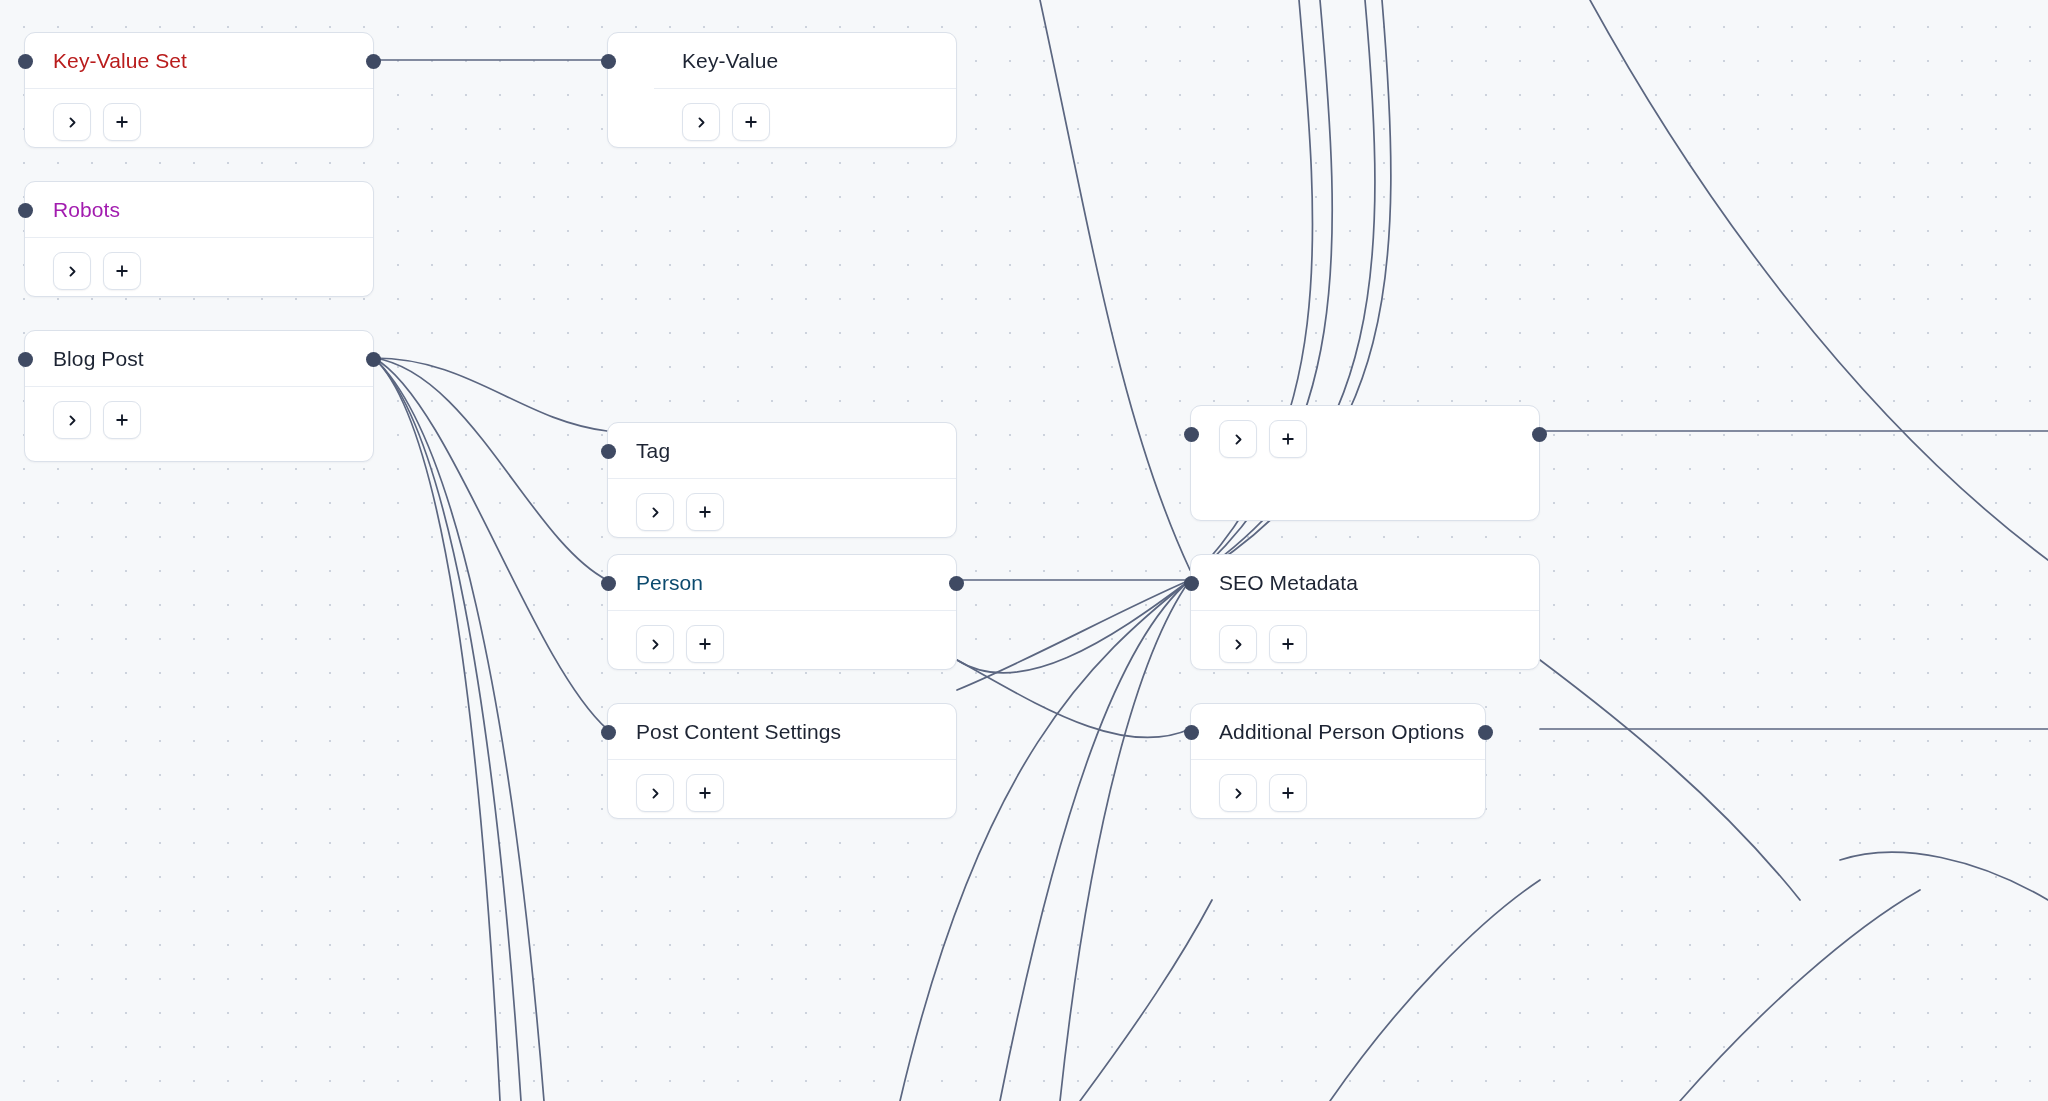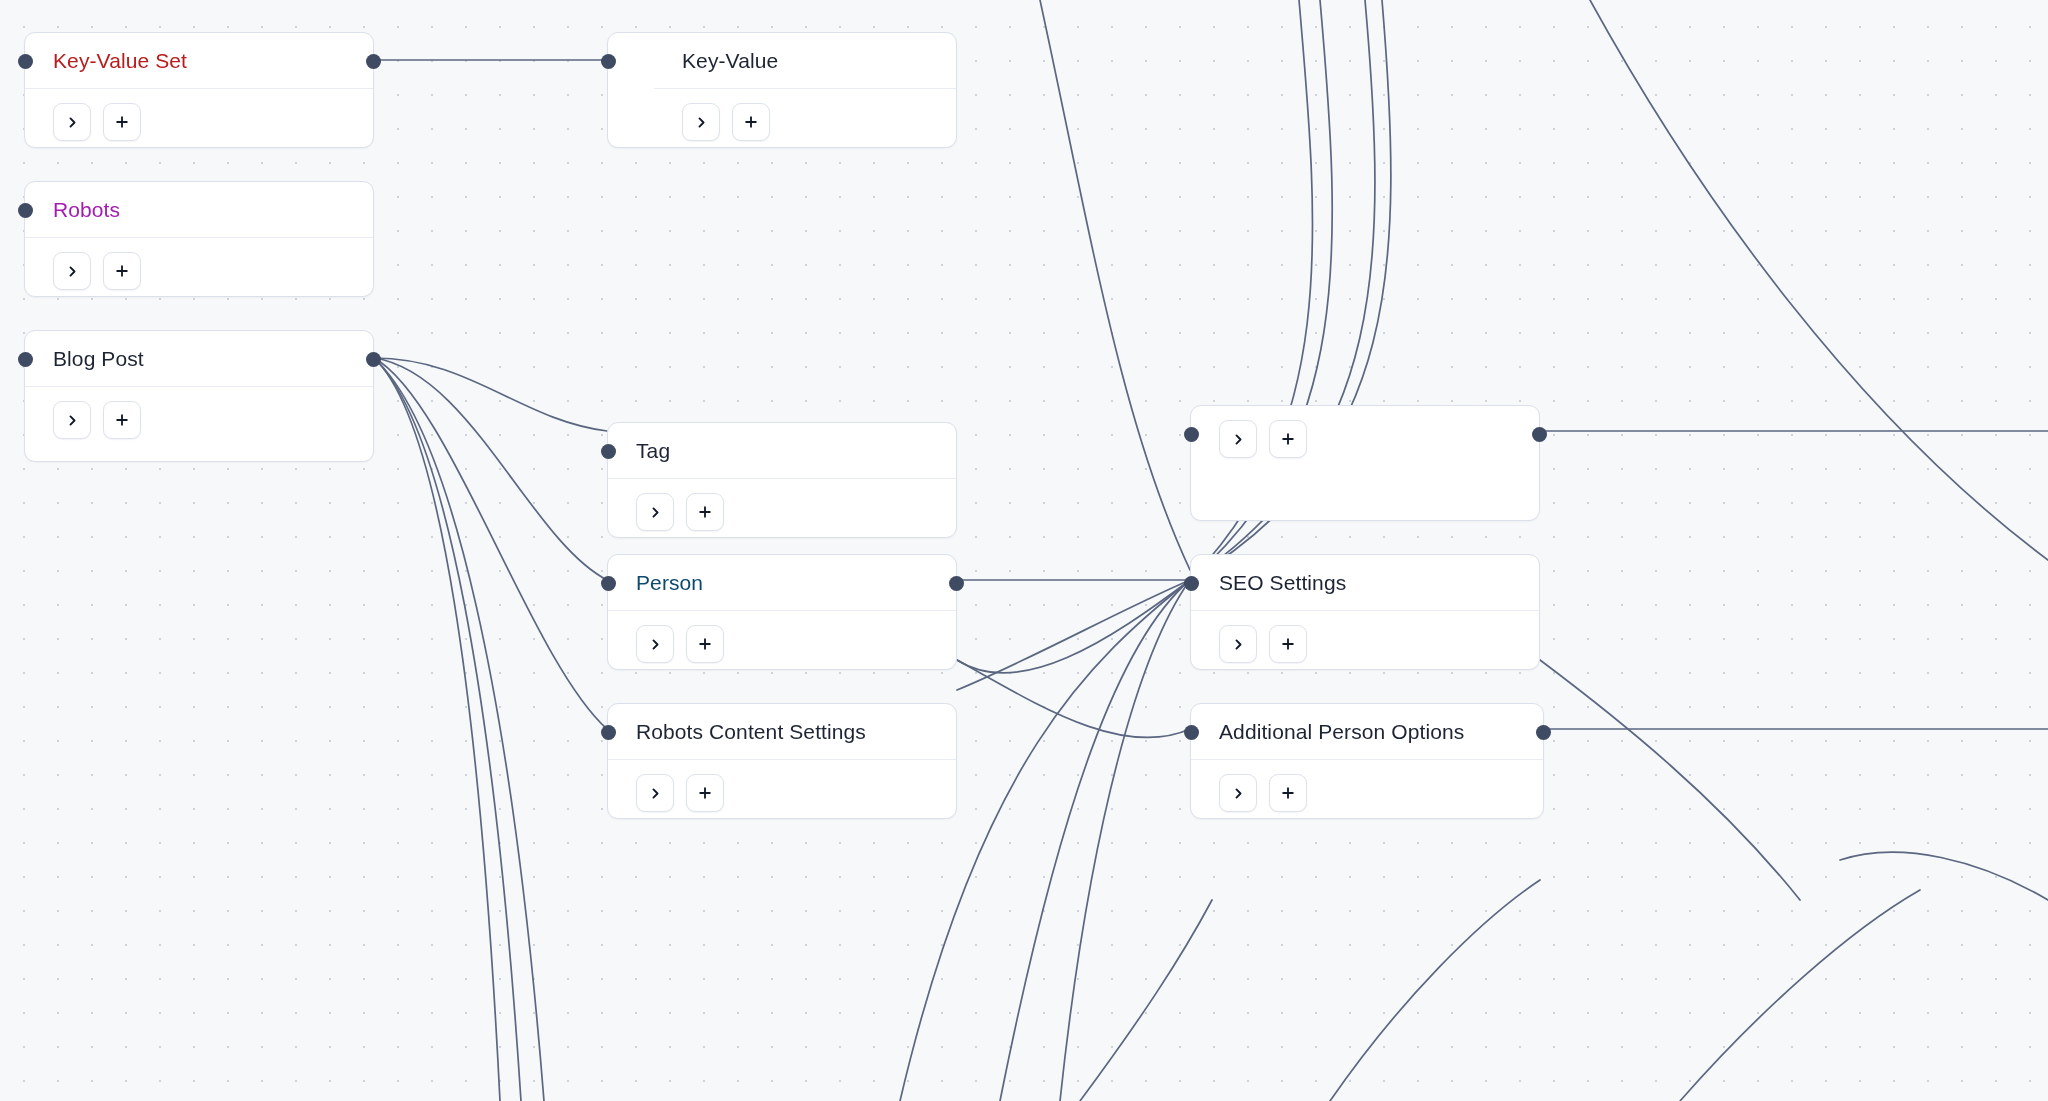--- a/index.html
+++ b/index.html
@@ -280,21 +280,21 @@
                 <path d="M8 2.5 V13.5 M2.5 8 H13.5" fill="none" stroke="#111827" stroke-width="2.1" stroke-linecap="round"></path>
               </svg>
             </span>
           </button>
         </div>
         <div class="port left" style="background: rgb(63, 74, 99);"></div>
         <div class="port right" style="background: rgb(63, 74, 99);"></div>
       </div>
       <div class="node" style="left: 1190px; top: 554px; width: 350px; height: 116px; border-color: rgb(219, 225, 234); background: rgb(255, 255, 255);">
         <div class="node-header">
-          <span class="node-title" style="color: rgb(29, 36, 51);">SEO Settings</span>
+          <span class="node-title" style="color: rgb(29, 36, 51);">SEO Metadata</span>
         </div>
         <div class="node-body">
           <button class="icon-btn" title="›">
             <span>
               <svg width="13" height="13" viewBox="0 0 16 16" aria-hidden="true">
                 <path d="M5.5 3 L10.5 8 L5.5 13" fill="none" stroke="#111827" stroke-width="2.3" stroke-linecap="round" stroke-linejoin="round"></path>
               </svg>
             </span>
           </button>
           <button class="icon-btn" title="+">
@@ -302,41 +302,41 @@
               <svg width="14" height="14" viewBox="0 0 16 16" aria-hidden="true">
                 <path d="M8 2.5 V13.5 M2.5 8 H13.5" fill="none" stroke="#111827" stroke-width="2.1" stroke-linecap="round"></path>
               </svg>
             </span>
           </button>
         </div>
         <div class="port left" style="background: rgb(63, 74, 99);"></div>
       </div>
       <div class="node" style="left: 607px; top: 703px; width: 350px; height: 116px; border-color: rgb(219, 225, 234); background: rgb(255, 255, 255);">
         <div class="node-header">
-          <span class="node-title" style="color: rgb(29, 36, 51);">Robots Content Settings</span>
-        </div>
-        <div class="node-body">
-          <button class="icon-btn" title="›">
-            <span>
-              <svg width="13" height="13" viewBox="0 0 16 16" aria-hidden="true">
-                <path d="M5.5 3 L10.5 8 L5.5 13" fill="none" stroke="#111827" stroke-width="2.3" stroke-linecap="round" stroke-linejoin="round"></path>
-              </svg>
-            </span>
-          </button>
-          <button class="icon-btn" title="+">
-            <span>
-              <svg width="14" height="14" viewBox="0 0 16 16" aria-hidden="true">
-                <path d="M8 2.5 V13.5 M2.5 8 H13.5" fill="none" stroke="#111827" stroke-width="2.1" stroke-linecap="round"></path>
-              </svg>
-            </span>
-          </button>
-        </div>
-        <div class="port left" style="background: rgb(63, 74, 99);"></div>
-      </div>
-      <div class="node" style="left: 1190px; top: 703px; width: 354px; height: 116px; border-color: rgb(219, 225, 234); background: rgb(255, 255, 255);">
+          <span class="node-title" style="color: rgb(29, 36, 51);">Post Content Settings</span>
+        </div>
+        <div class="node-body">
+          <button class="icon-btn" title="›">
+            <span>
+              <svg width="13" height="13" viewBox="0 0 16 16" aria-hidden="true">
+                <path d="M5.5 3 L10.5 8 L5.5 13" fill="none" stroke="#111827" stroke-width="2.3" stroke-linecap="round" stroke-linejoin="round"></path>
+              </svg>
+            </span>
+          </button>
+          <button class="icon-btn" title="+">
+            <span>
+              <svg width="14" height="14" viewBox="0 0 16 16" aria-hidden="true">
+                <path d="M8 2.5 V13.5 M2.5 8 H13.5" fill="none" stroke="#111827" stroke-width="2.1" stroke-linecap="round"></path>
+              </svg>
+            </span>
+          </button>
+        </div>
+        <div class="port left" style="background: rgb(63, 74, 99);"></div>
+      </div>
+      <div class="node" style="left: 1190px; top: 703px; width: 296px; height: 116px; border-color: rgb(219, 225, 234); background: rgb(255, 255, 255);">
         <div class="node-header">
           <span class="node-title" style="color: rgb(29, 36, 51);">Additional Person Options</span>
         </div>
         <div class="node-body">
           <button class="icon-btn" title="›">
             <span>
               <svg width="13" height="13" viewBox="0 0 16 16" aria-hidden="true">
                 <path d="M5.5 3 L10.5 8 L5.5 13" fill="none" stroke="#111827" stroke-width="2.3" stroke-linecap="round" stroke-linejoin="round"></path>
               </svg>
             </span>

